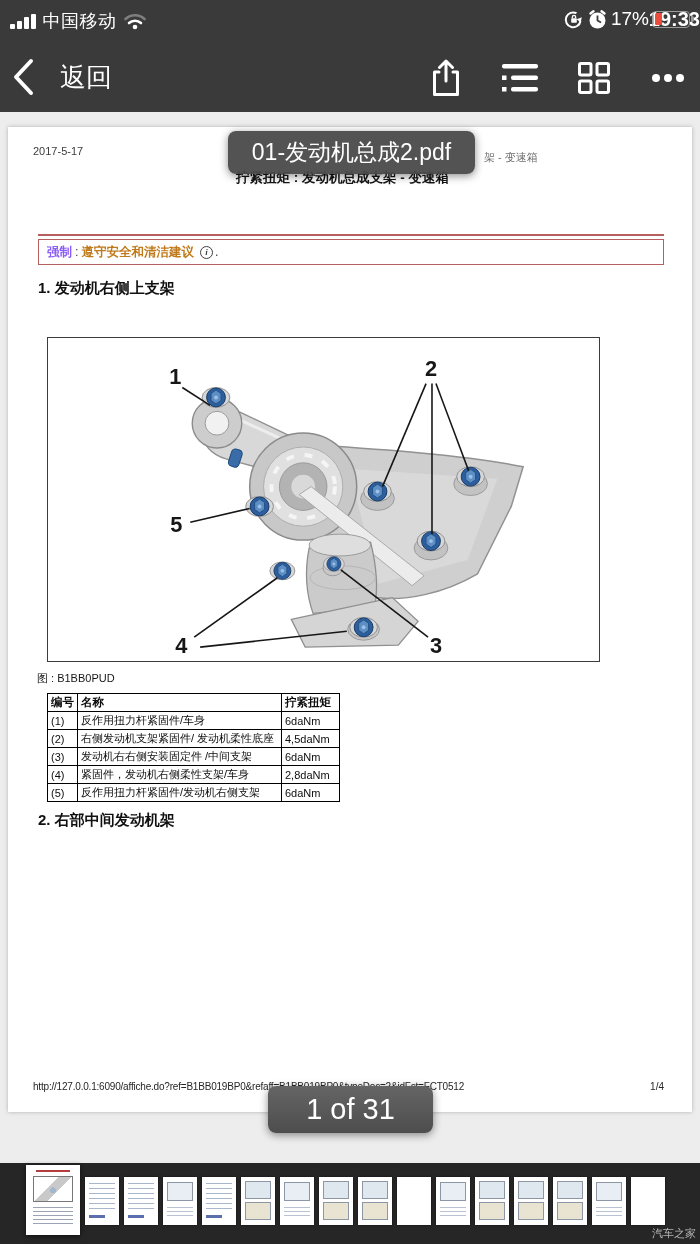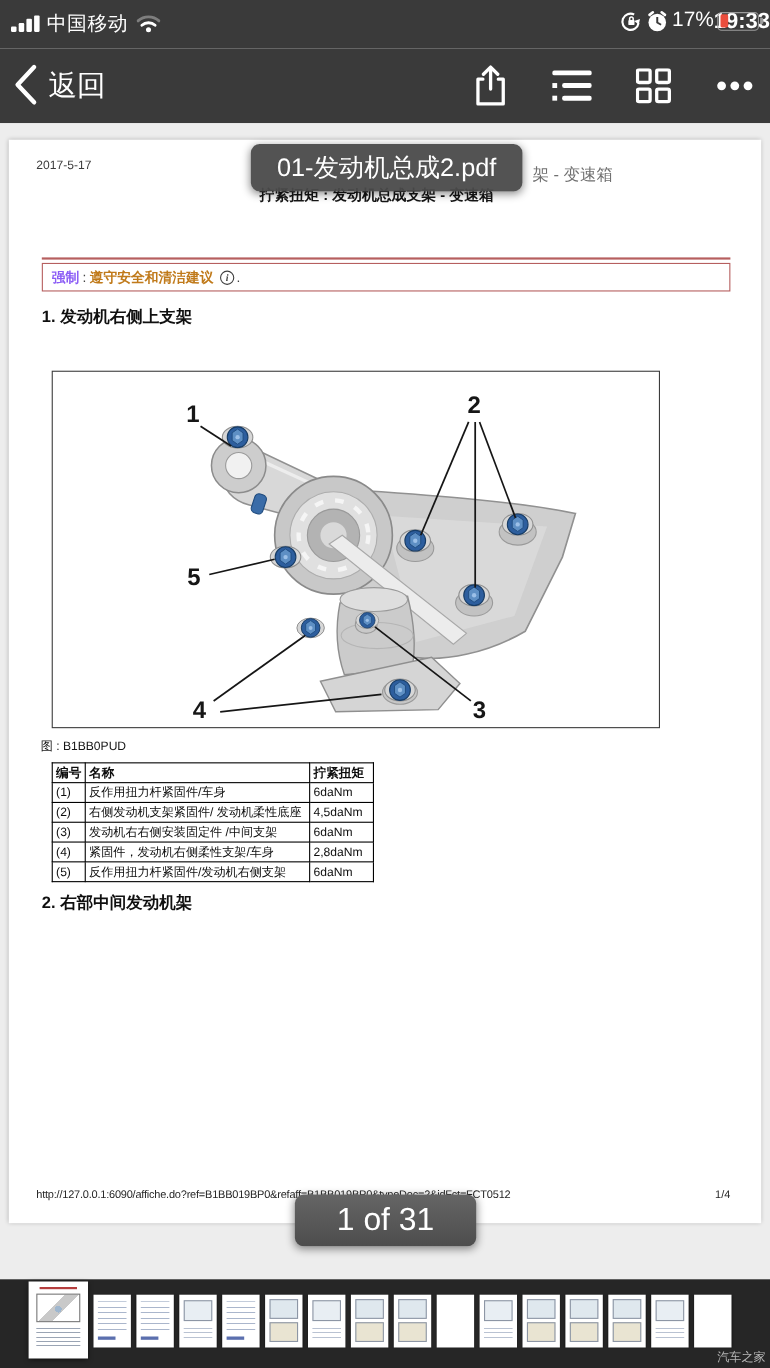--- a/index.html
+++ b/index.html
@@ -17,30 +17,30 @@
   .sb-time { position:absolute; left:0; right:0; top:8px; text-align:right; font-size:20px; font-weight:bold; }
   .sb-right { position:absolute; right:10px; top:8px; display:flex; align-items:center; gap:3px; }
   .pct { font-size:19px; }
   .battery { position:relative; width:38px; height:17px; border:1.5px solid #9c9c9c; border-radius:4px; }
   .battery::before { content:""; position:absolute; left:1.5px; top:1.5px; bottom:1.5px; width:7px; background:#eb4d3d; border-radius:1.5px; }
   .battery::after { content:""; position:absolute; right:-5px; top:4.5px; width:3px; height:6px; background:#9c9c9c; border-radius:0 2px 2px 0; }
 
   
   .nav-bar { position:absolute; left:0; top:44px; width:700px; height:68px; background:#3a3a3a; color:#fff; }
   .back { position:absolute; left:12px; top:14px; display:flex; align-items:center; gap:10px; cursor:pointer; }
-  .back-label { font-size:26px; }
+  .back-label { font-size:26px;margin-left:16px; }
   .nav-icons { position:absolute; right:14px; top:0; height:68px; display:flex; align-items:center; gap:38px; }
   .nav-ic { width:36px; height:36px; display:flex; align-items:center; justify-content:center; cursor:pointer; }
 
   
   .page-area { position:absolute; left:0; top:112px; width:700px; height:1051px; background:#ededed; }
   .page { position:absolute; left:8px; top:15px; width:684px; height:985px; background:#fff; box-shadow:0 0 4px rgba(0,0,0,.25); }
   .doc-date { position:absolute; left:25px; top:18px; font-size:11px; color:#3c3c3c; }
   .hdr-frag-left { position:absolute; left:242px; top:20px; font-size:9px; color:#8d8d8d; }
-  .hdr-frag-right { position:absolute; left:476px; top:23px; font-size:15px; color:#6f6f6f; }
+  .hdr-frag-right { position:absolute; left:476px; top:23px; font-size:11px; color:#6f6f6f; }
   .hdr-title { position:absolute; left:0; right:15px; top:42px; text-align:center; font-size:13.5px; font-weight:bold; color:#151515; }
 
   .notice-topline { position:absolute; left:30px; top:107px; width:626px; height:1.6px; background:#b65f5f; }
   .notice-box { position:absolute; left:30px; top:112px; width:626px; height:26px; border:1.2px solid #b65f5f; display:flex; align-items:center; padding-left:8px; font-size:12.5px; }
   .notice-label { color:#8b5cf6; font-weight:bold; }
   .notice-colon { color:#444; margin:0 3px; }
   .notice-text { color:#c07a1a; font-weight:bold; }
   .info-ic { display:inline-flex; align-items:center; justify-content:center; width:13px; height:13px; border:1.2px solid #3f3f3f; border-radius:50%; font:italic bold 9px "Liberation Serif", serif; color:#3f3f3f; margin:0 2px 0 6px; }
   .notice-period { color:#3f3f3f; }
 

